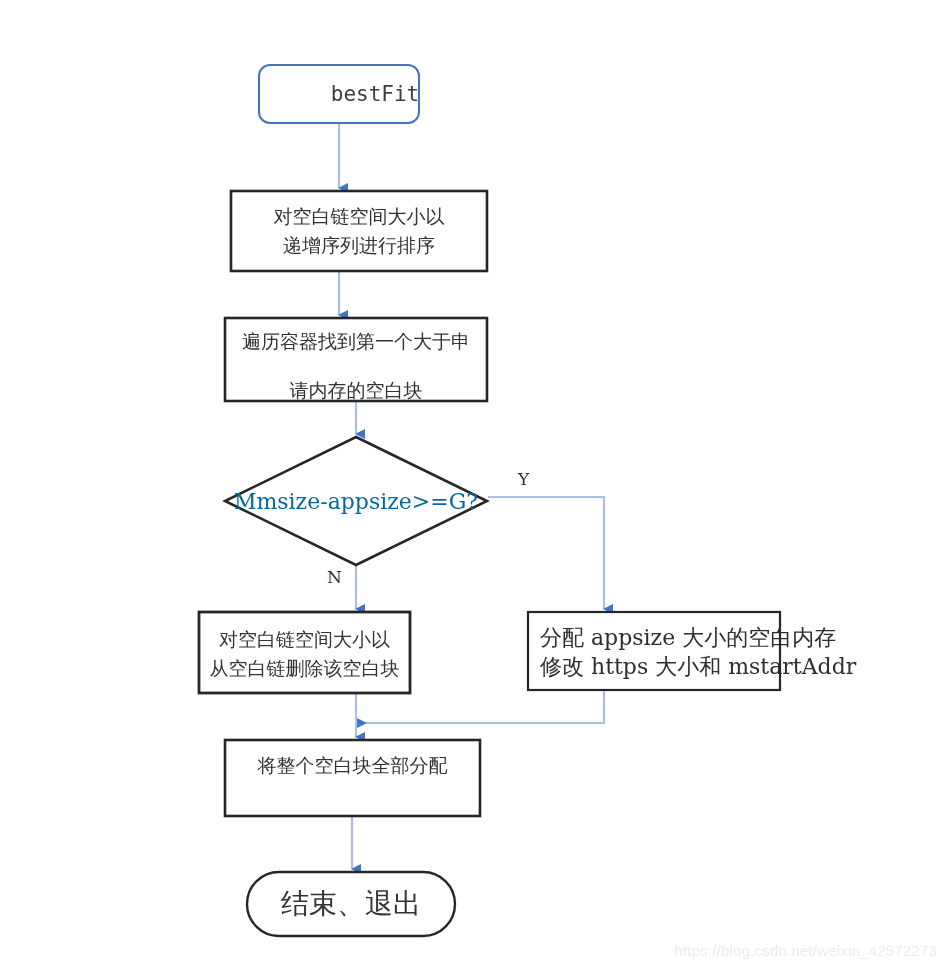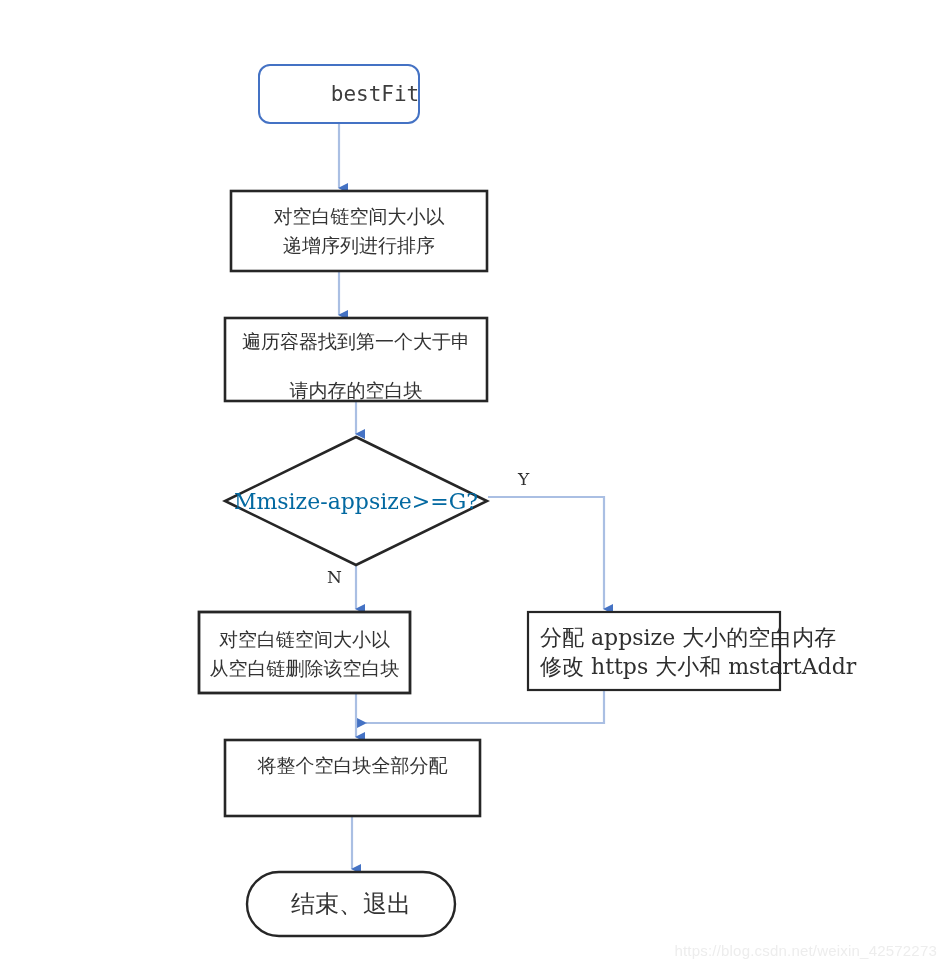--- a/index.html
+++ b/index.html
@@ -48,21 +48,21 @@
     line-height: 29px;
     color: #2e2e2e;
   }
   .label-decision {
     font-family: "DejaVu Serif", "Liberation Serif", serif;
     font-size: 22px;
     color: #0369a1;
   }
   .label-end {
     font-family: Liberation Sans, sans-serif;
-    font-size: 24px;
+    font-size: 28px;
     color: #333333;
   }
   .branch-label {
     position: absolute;
     font-family: "DejaVu Serif", "Liberation Serif", serif;
     font-size: 17px;
     color: #2f2f2f;
   }
   .watermark {
     position: absolute;

